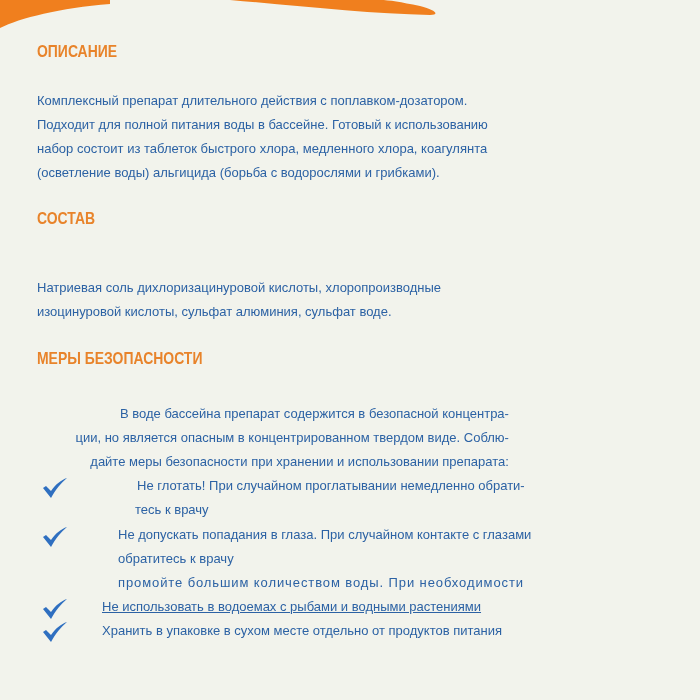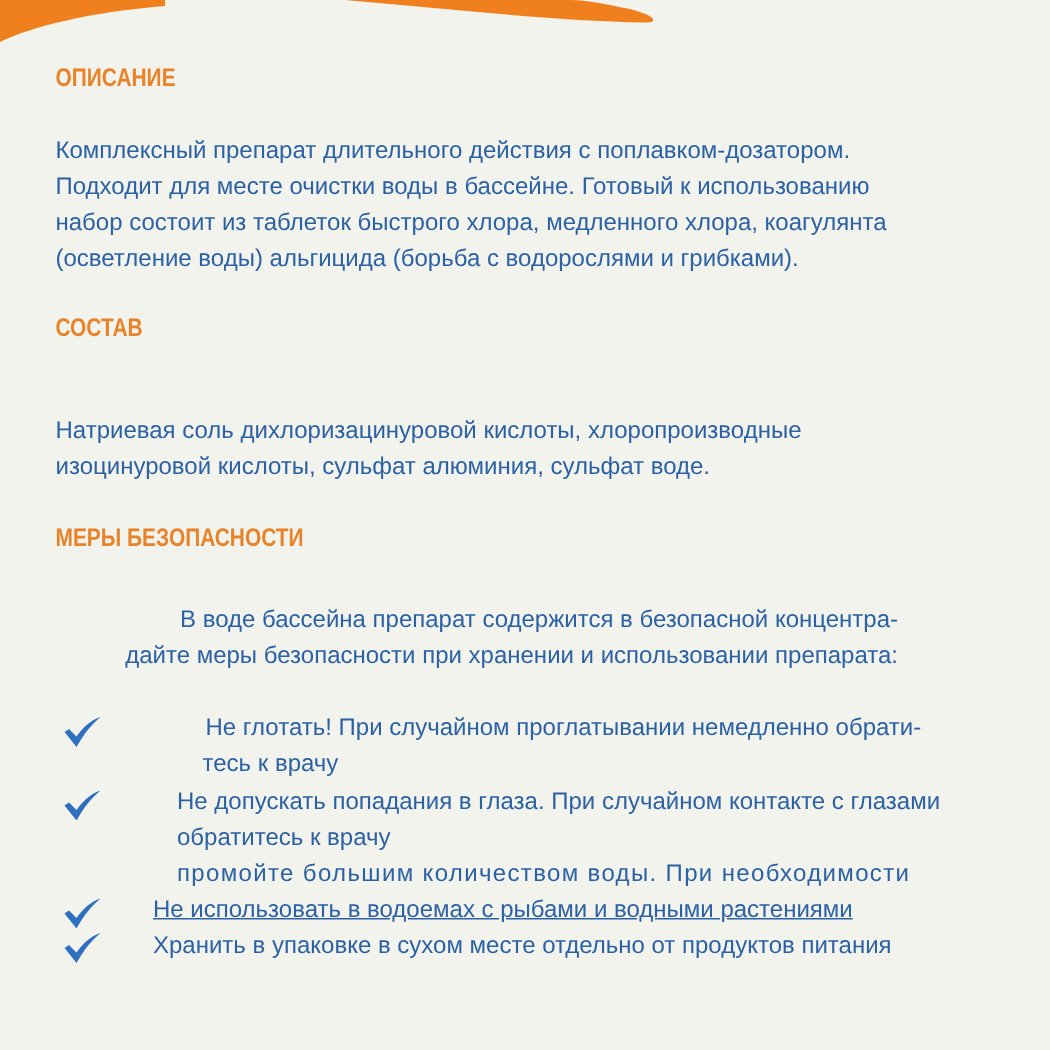--- a/index.html
+++ b/index.html
@@ -31,21 +31,21 @@
       font-size: 17px;
       letter-spacing: 0px;
       transform: scaleX(0.82);
       transform-origin: left center;
       white-space: nowrap;
     }
     .text {
       position: absolute;
       color: #2c62a4;
       font-family: "Liberation Sans", sans-serif;
-      font-size: 16px;
+      font-size: 13px;
       line-height: 24px;
       white-space: nowrap;
     }
     .line {
       display: block;
       height: 24px;
     }
     .check {
       position: absolute;
       left: 42px;
@@ -57,34 +57,35 @@
 <body>
 
 <svg class="swoosh" viewBox="0 0 700 60" preserveAspectRatio="none">
   <path d="M0,0 L0,28 C20,18 60,8 110,4 L110,0 Z" fill="#f07f1e"></path>
   <path d="M230,0 C300,6 370,14 430,15 C440,15 436,10 420,6 C400,2 390,0 380,0 Z" fill="#f07f1e"></path>
 </svg>
 
 <div class="heading" style="top:42px;">ОПИСАНИЕ</div>
 <div class="text" style="left:37px; top:89px;">
   <span class="line">Комплексный препарат длительного действия с поплавком-дозатором.</span>
-  <span class="line">Подходит для месте очистки воды в бассейне. Готовый к использованию</span>
+  <span class="line">Подходит для полной питания воды в бассейне. Готовый к использованию</span>
   <span class="line">набор состоит из таблеток быстрого хлора, медленного хлора, коагулянта</span>
   <span class="line">(осветление воды) альгицида (борьба с водорослями и грибками).</span>
 </div>
 
 <div class="heading" style="top:209px;">СОСТАВ</div>
 <div class="text" style="left:37px; top:276px;">
   <span class="line">Натриевая соль дихлоризацинуровой кислоты, хлоропроизводные</span>
   <span class="line">изоцинуровой кислоты, сульфат алюминия, сульфат воде.</span>
 </div>
 
 <div class="heading" style="top:349px;">МЕРЫ БЕЗОПАСНОСТИ</div>
 <div class="text" style="left:37px; top:402px;text-align:right;">
   <span class="line" style="padding-left:83px;">В воде бассейна препарат содержится в безопасной концентра-</span>
+  <span class="line">ции, но является опасным в концентрированном твердом виде. Соблю-</span>
   <span class="line">дайте меры безопасности при хранении и использовании препарата:</span>
 </div>
 
 <svg class="check" style="top:478px;" viewBox="0 0 26 20">
   <path d="M1,10 L4,8 L9,13 C14,6 19,2 25,0 C19,5 14,11 9,20 Z" fill="#2f6fc0"></path>
 </svg>
 <div class="text" style="left:102px; top:474px;margin-left:35px;">
   <span class="line">Не глотать! При случайном проглатывании немедленно обрати-</span>
   <span class="line" style="margin-left:-2px;">тесь к врачу</span>
 </div>

